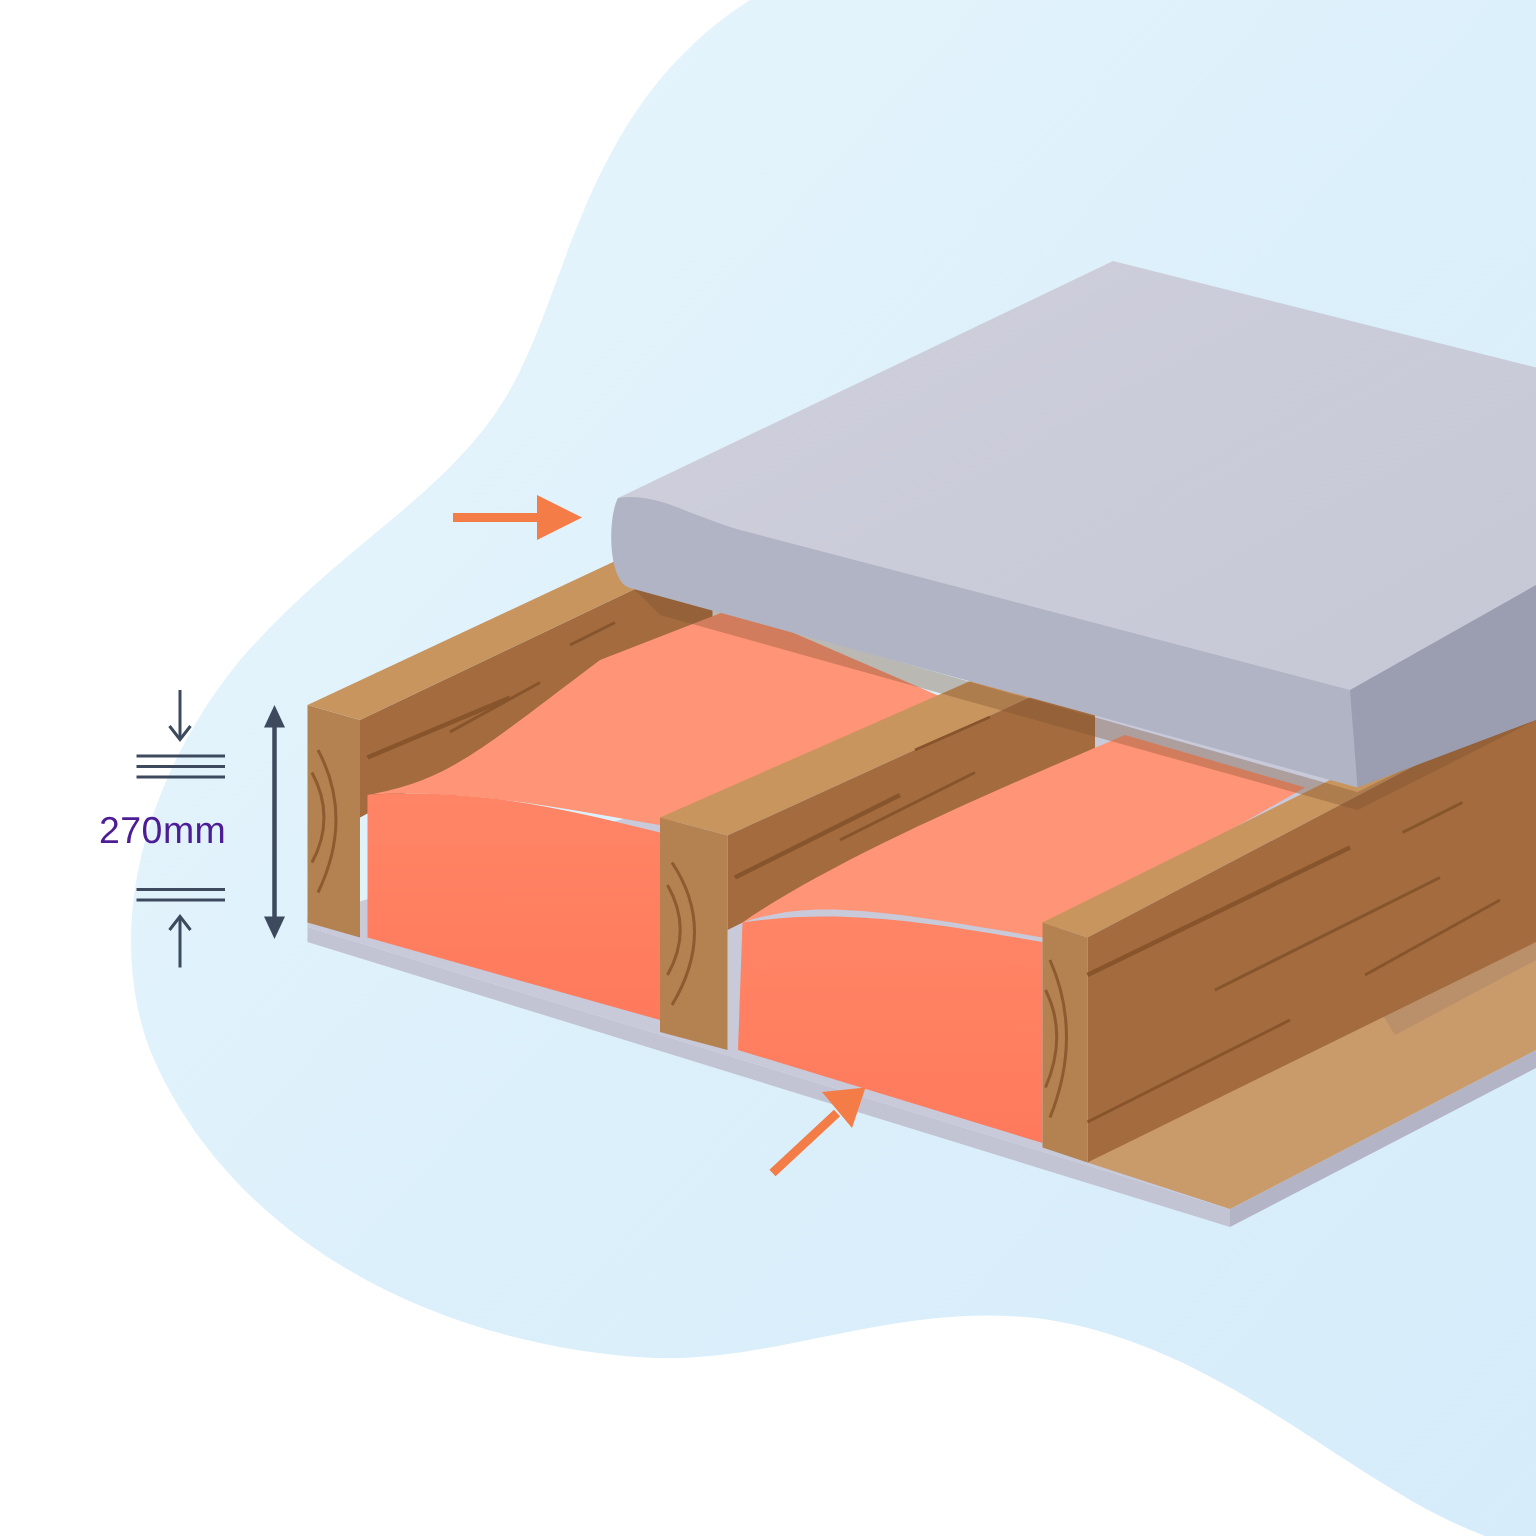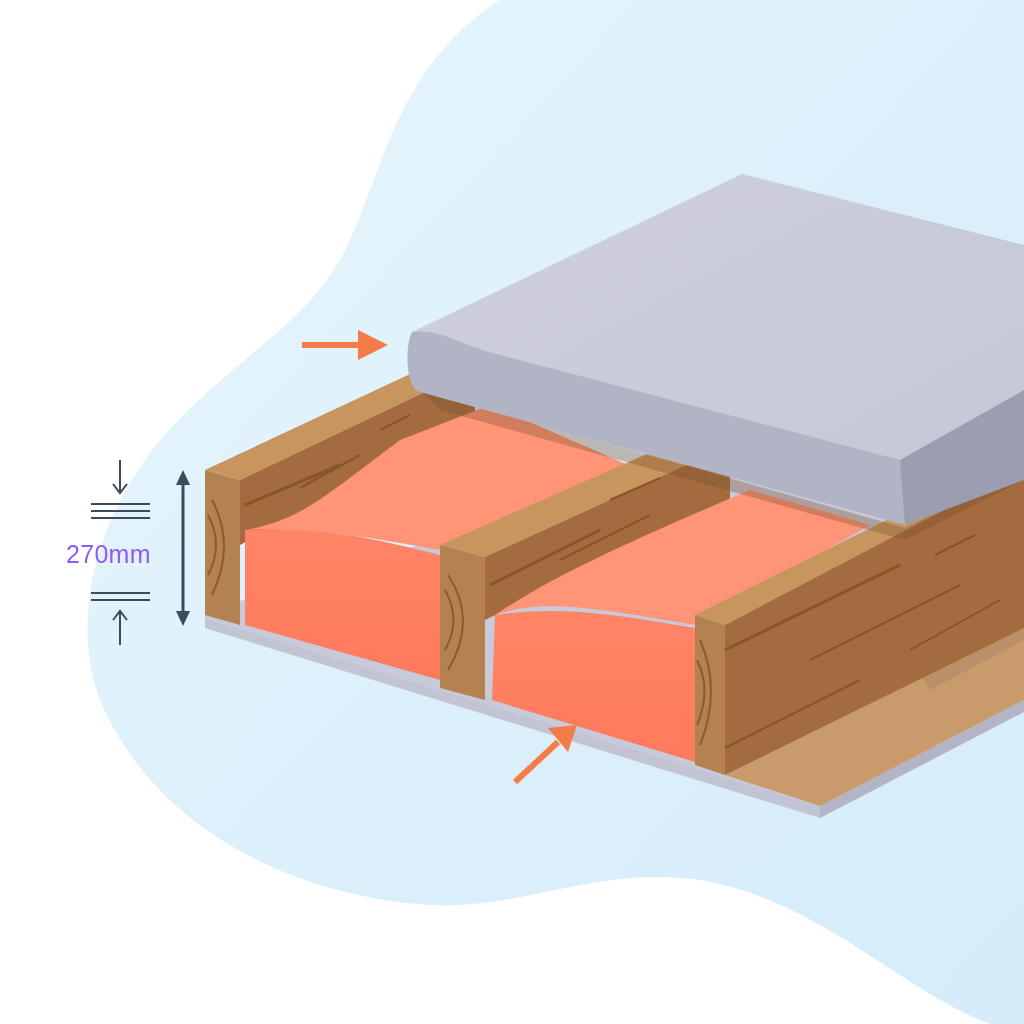--- a/index.html
+++ b/index.html
@@ -1,18 +1,18 @@
 <!DOCTYPE html>
 <html><head>
 <meta charset="utf-8">
 <style>
   html, body { margin:0; padding:0; background:#ffffff; }
   body { width:1024px; height:1024px; overflow:hidden; position:relative; font-family:"Liberation Sans", sans-serif; }
   svg { position:absolute; left:0; top:0; }
-  .dim-label { position:absolute; left:66px; top:540px; font-size:25px; color:#8b5cf6; letter-spacing:0.3px; font-family:"Liberation Sans", sans-serif; }
+  .dim-label { position:absolute; left:66px; top:540px; font-size:25px; color:#4c1d95; letter-spacing:0.3px; font-family:"Liberation Sans", sans-serif; }
 </style>
 </head>
 <body>
 
 <svg width="1024" height="1024" viewBox="0 0 1024 1024">
   <defs>
     <linearGradient id="bgGrad" x1="0" y1="0" x2="1" y2="1">
       <stop offset="0" stop-color="#e9f6fc"></stop>
       <stop offset="0.5" stop-color="#dcf0fb"></stop>
       <stop offset="1" stop-color="#d6ecfa"></stop>

